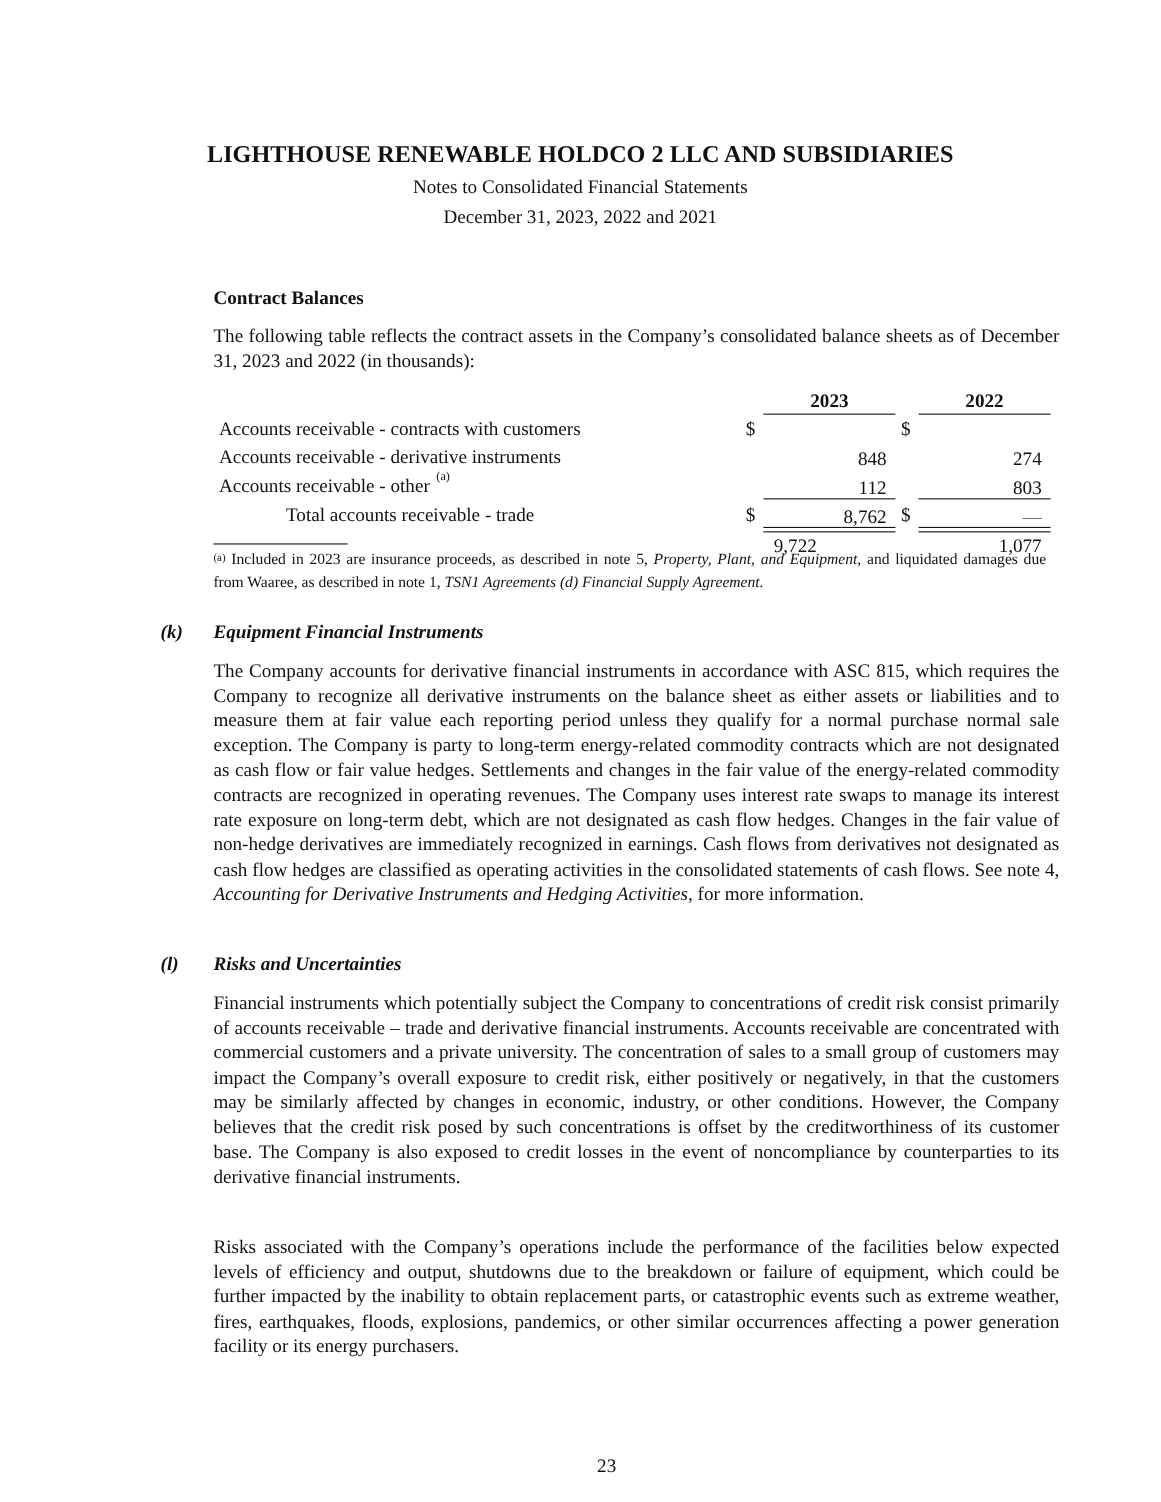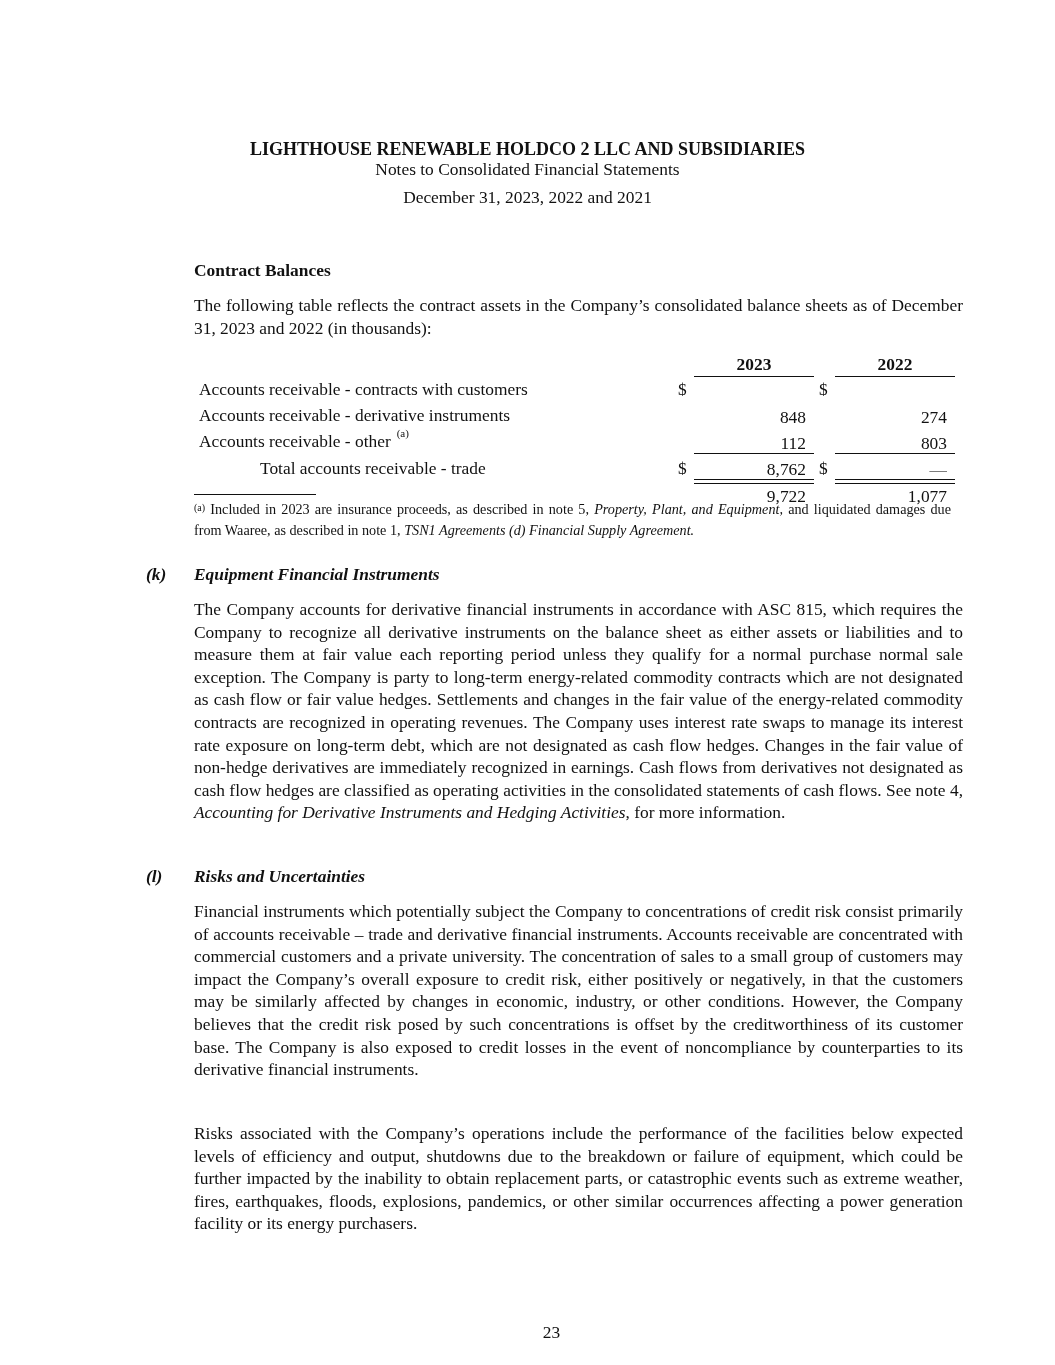--- a/index.html
+++ b/index.html
@@ -3,21 +3,21 @@
   <meta charset="utf-8">
   <style>
     html, body { margin: 0; padding: 0; background: #ffffff; }
     body {
       width: 1055px; height: 1365px; position: relative; overflow: hidden;
       font-family: "Liberation Serif", "DejaVu Serif", serif;
       color: #111111; font-size: 17.4px;
     }
     .abs { position: absolute; }
     .center { left: 0; width: 1055px; text-align: center; }
-    .company { top: 139px; font-weight: bold; font-size: 18px; }
+    .company { top: 127px; font-weight: bold; font-size: 22px; }
     .subtitle { top: 159px; }
     .dates { top: 187px; }
     .h-contract { top: 260px; left: 194px; font-weight: bold; }
     .para { left: 194px; width: 769px; text-align: justify; line-height: 22.6px; }
     .p-intro { top: 294px; }
     .table { top: 350px; left: 194px; width: 769px; height: 140px; }
     .row-label { position: absolute; left: 5px; }
     .dollar { position: absolute; }
     .num { position: absolute; text-align: right; width: 110px; margin-top: 28px; }
     .col-head { position: absolute; font-weight: bold; text-align: center; width: 120px; }
@@ -66,21 +66,21 @@
     <span class="row-label" style="top:81px;"><span>Accounts receivable - other</span><span class="sup-a">(a)</span></span>
     <span class="num" style="left:502px; top:81px;">8,762</span>
     <span class="num" style="left:643px; top:81px; color:#666;">—</span>
   </div>
   <div class="line" style="left:500px; top:103px; width:120px;"></div>
   <div class="line" style="left:641px; top:103px; width:120px;"></div>
 
   <div>
     <span class="row-label" style="top:108px; left:66px;">Total accounts receivable - trade</span>
     <span class="dollar" style="left:484px; top:108px;">$</span>
-    <span class="num" style="left:502px; top:108px;">9,722</span>
+    <span class="num" style="left:474px; top:108px;text-align:center;">9,722</span>
     <span class="dollar" style="left:625px; top:108px;">$</span>
     <span class="num" style="left:643px; top:108px;">1,077</span>
   </div>
   <div class="dline" style="left:500px; top:129px; width:120px;"></div>
   <div class="dline" style="left:641px; top:129px; width:120px;"></div>
 </div>
 
 <div class="abs fn-rule"></div>
 <div class="abs footnote"><sup>(a)</sup><span> Included in  2023 are insurance proceeds, as described in note 5, </span><i>Property, Plant, and Equipment,</i><span> and liquidated damages due from Waaree, as described in note 1, </span><i>TSN1 Agreements (d) Financial Supply Agreement.</i></div>
 

